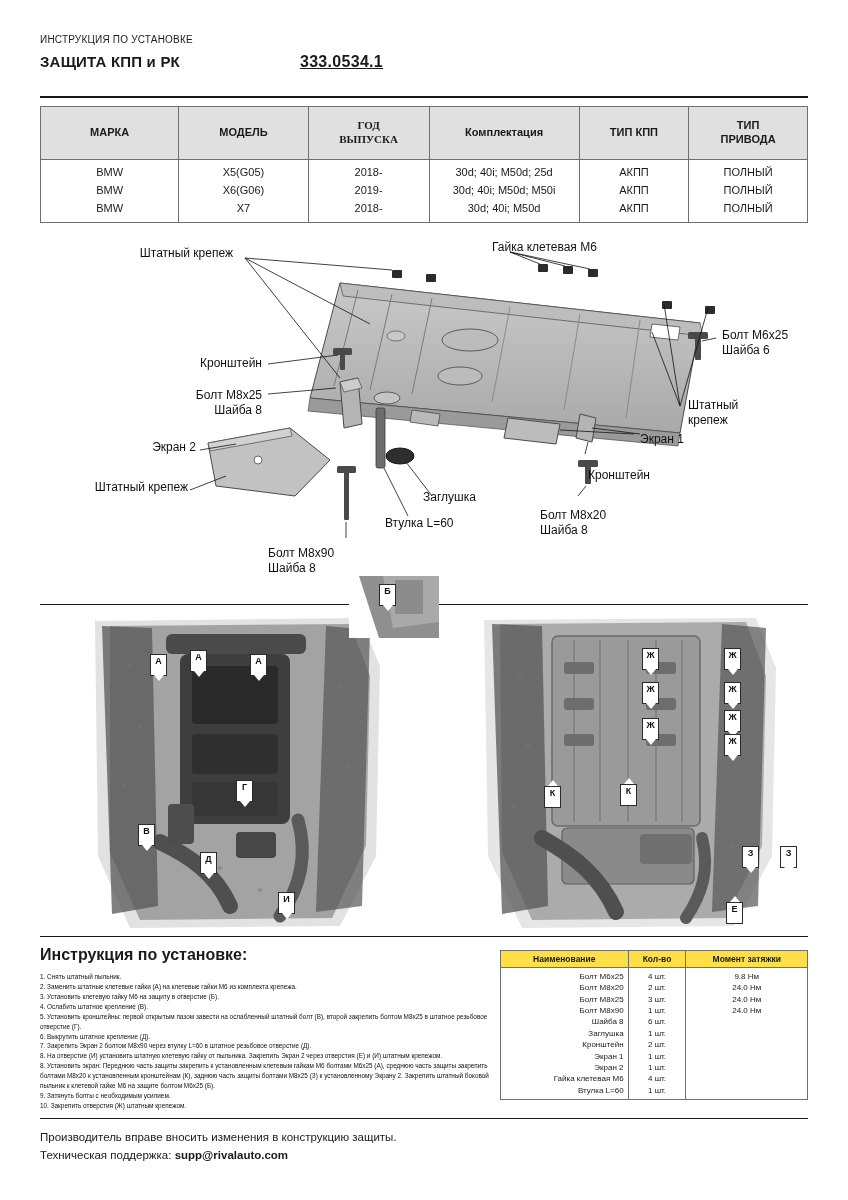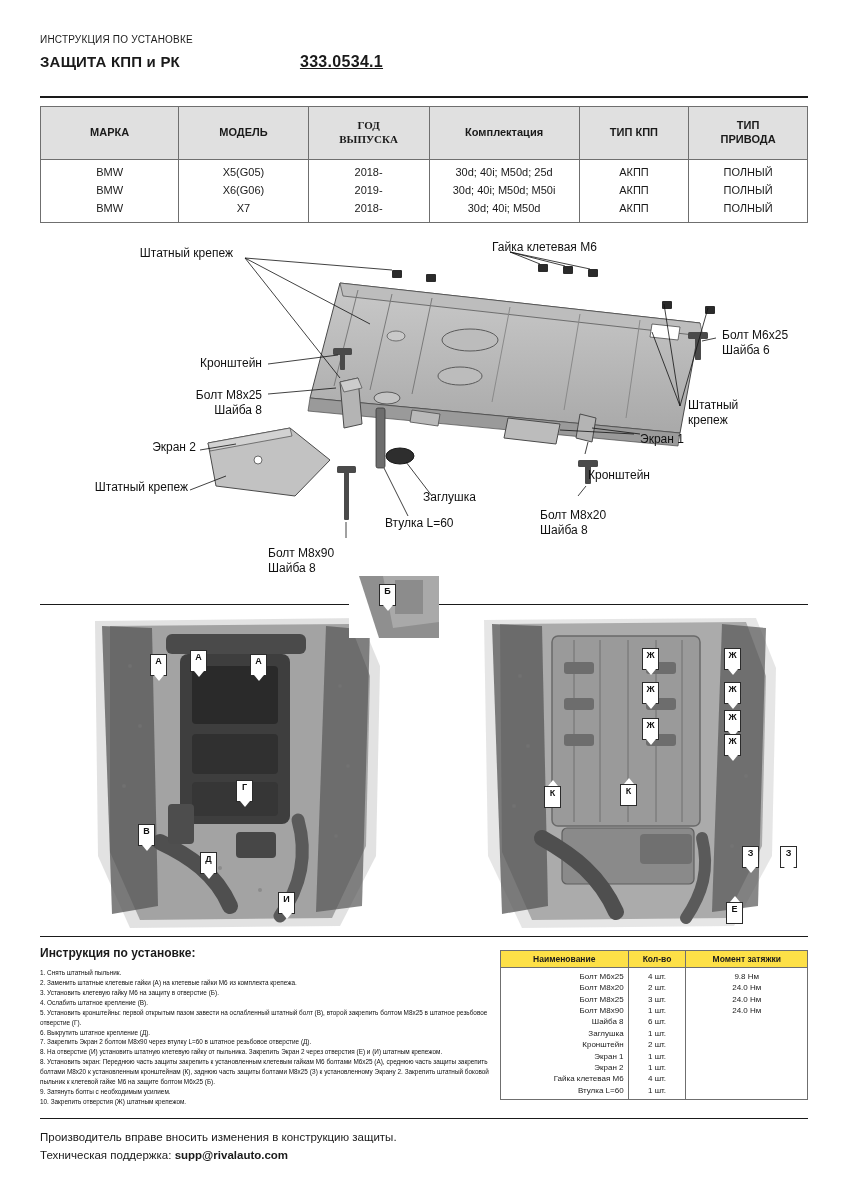--- a/index.html
+++ b/index.html
@@ -162,21 +162,21 @@
   }
 
   
   .instructions {
     position: absolute;
     left: 40px;
     top: 946px;
     width: 450px;
   }
   .sec-title {
-    font-size: 12px;
+    font-size: 16px;
     font-weight: bold;
     margin-bottom: 8px;
   }
   .instr-list {
     font-size: 6.4px;
     line-height: 1.55;
     color: #111;
   }
   .instr-list div { margin-bottom: 0px; }
 

